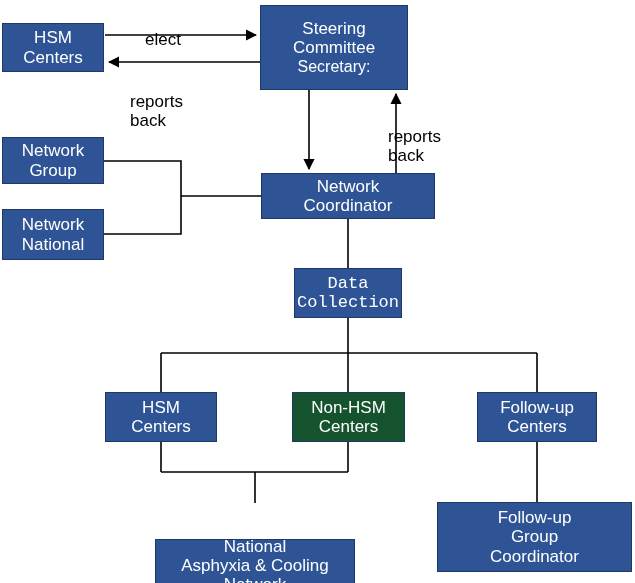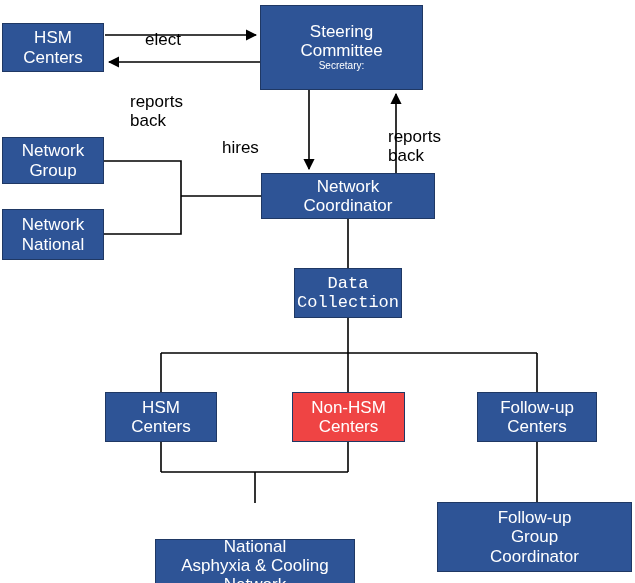--- a/index.html
+++ b/index.html
@@ -34,21 +34,21 @@
     display: flex;
     flex-direction: column;
     align-items: center;
     justify-content: center;
     text-align: center;
     line-height: 1.12;
     font-size: 17px;
     z-index: 2;
   }
   .node .line { display: block; white-space: nowrap; }
-  .node .sub { font-size: 10px; line-height: 1.22; }
+  .node .sub { font-size: 16px; line-height: 1.22; }
   .edge-label {
     position: absolute;
     color: #000000;
     font-size: 17px;
     line-height: 1.1;
     text-align: left;
     white-space: nowrap;
     z-index: 3;
     margin-top: 23px;
   }
@@ -94,21 +94,21 @@
 
       <line x1="537" y1="442" x2="537" y2="502"></line>
     </g>
   </svg>
 
   <div class="node" style="left: 2px; top: 23px; width: 102px; height: 49px; background: rgb(46, 84, 150); border-color: rgb(31, 56, 100); color: rgb(255, 255, 255);">
     <span class="line">HSM</span>
     <span class="line">Centers</span>
   </div>
 
-  <div class="node" style="left: 260px; top: 5px; width: 163px; height: 85px; background: rgb(46, 84, 150); border-color: rgb(31, 56, 100); color: rgb(255, 255, 255);">
+  <div class="node" style="left: 260px; top: 5px; width: 148px; height: 85px; background: rgb(46, 84, 150); border-color: rgb(31, 56, 100); color: rgb(255, 255, 255);">
     <span class="line">Steering</span>
     <span class="line">Committee</span>
     <span class="line sub">Secretary:</span>
   </div>
 
   <div class="node" style="left: 2px; top: 137px; width: 102px; height: 47px; background: rgb(46, 84, 150); border-color: rgb(31, 56, 100); color: rgb(255, 255, 255);">
     <span class="line">Network</span>
     <span class="line">Group</span>
   </div>
 
@@ -125,21 +125,21 @@
   <div class="node" style="left: 294px; top: 268px; width: 108px; height: 50px; background: rgb(46, 84, 150); border-color: rgb(31, 56, 100); color: rgb(255, 255, 255); font-family: Liberation Mono, monospace;">
     <span class="line">Data</span>
     <span class="line">Collection</span>
   </div>
 
   <div class="node" style="left: 105px; top: 392px; width: 112px; height: 50px; background: rgb(46, 84, 150); border-color: rgb(31, 56, 100); color: rgb(255, 255, 255);">
     <span class="line">HSM</span>
     <span class="line">Centers</span>
   </div>
 
-  <div class="node" style="left: 292px; top: 392px; width: 113px; height: 50px; background: #ef4444; border-color: rgb(31, 56, 100); color: rgb(255, 255, 255);">
+  <div class="node" style="left: 292px; top: 392px; width: 113px; height: 50px; background: #14532d; border-color: rgb(31, 56, 100); color: rgb(255, 255, 255);">
     <span class="line">Non-HSM</span>
     <span class="line">Centers</span>
   </div>
 
   <div class="node" style="left: 477px; top: 392px; width: 120px; height: 50px; background: rgb(46, 84, 150); border-color: rgb(31, 56, 100); color: rgb(255, 255, 255);">
     <span class="line">Follow-up</span>
     <span class="line">Centers</span>
   </div>
 
   <div class="node" style="left: 155px; top: 503px; width: 200px; height: 53px; background: rgb(46, 84, 150); border-color: rgb(31, 56, 100); color: rgb(255, 255, 255); margin-top: 36px;">
@@ -156,22 +156,19 @@
 
   <div class="edge-label" style="left: 145px; top: 8px; width: 110px; color: rgb(0, 0, 0);">
     <span>elect</span>
   </div>
 
   <div class="edge-label" style="left: 130px; top: 70px; width: 110px; color: rgb(0, 0, 0);">
     <span>reports</span><br>
     <span>back</span>
   </div>
 
-  <div class="edge-label" style="left: 222px; top: 116px; width: 100px; color: rgb(0, 0, 0);">
-    <span>hires</span>
-  </div>
 
   <div class="edge-label" style="left: 388px; top: 105px; width: 110px; color: rgb(0, 0, 0);">
     <span>reports</span><br>
     <span>back</span>
   </div>
 
 </div>
 
 </body></html>

